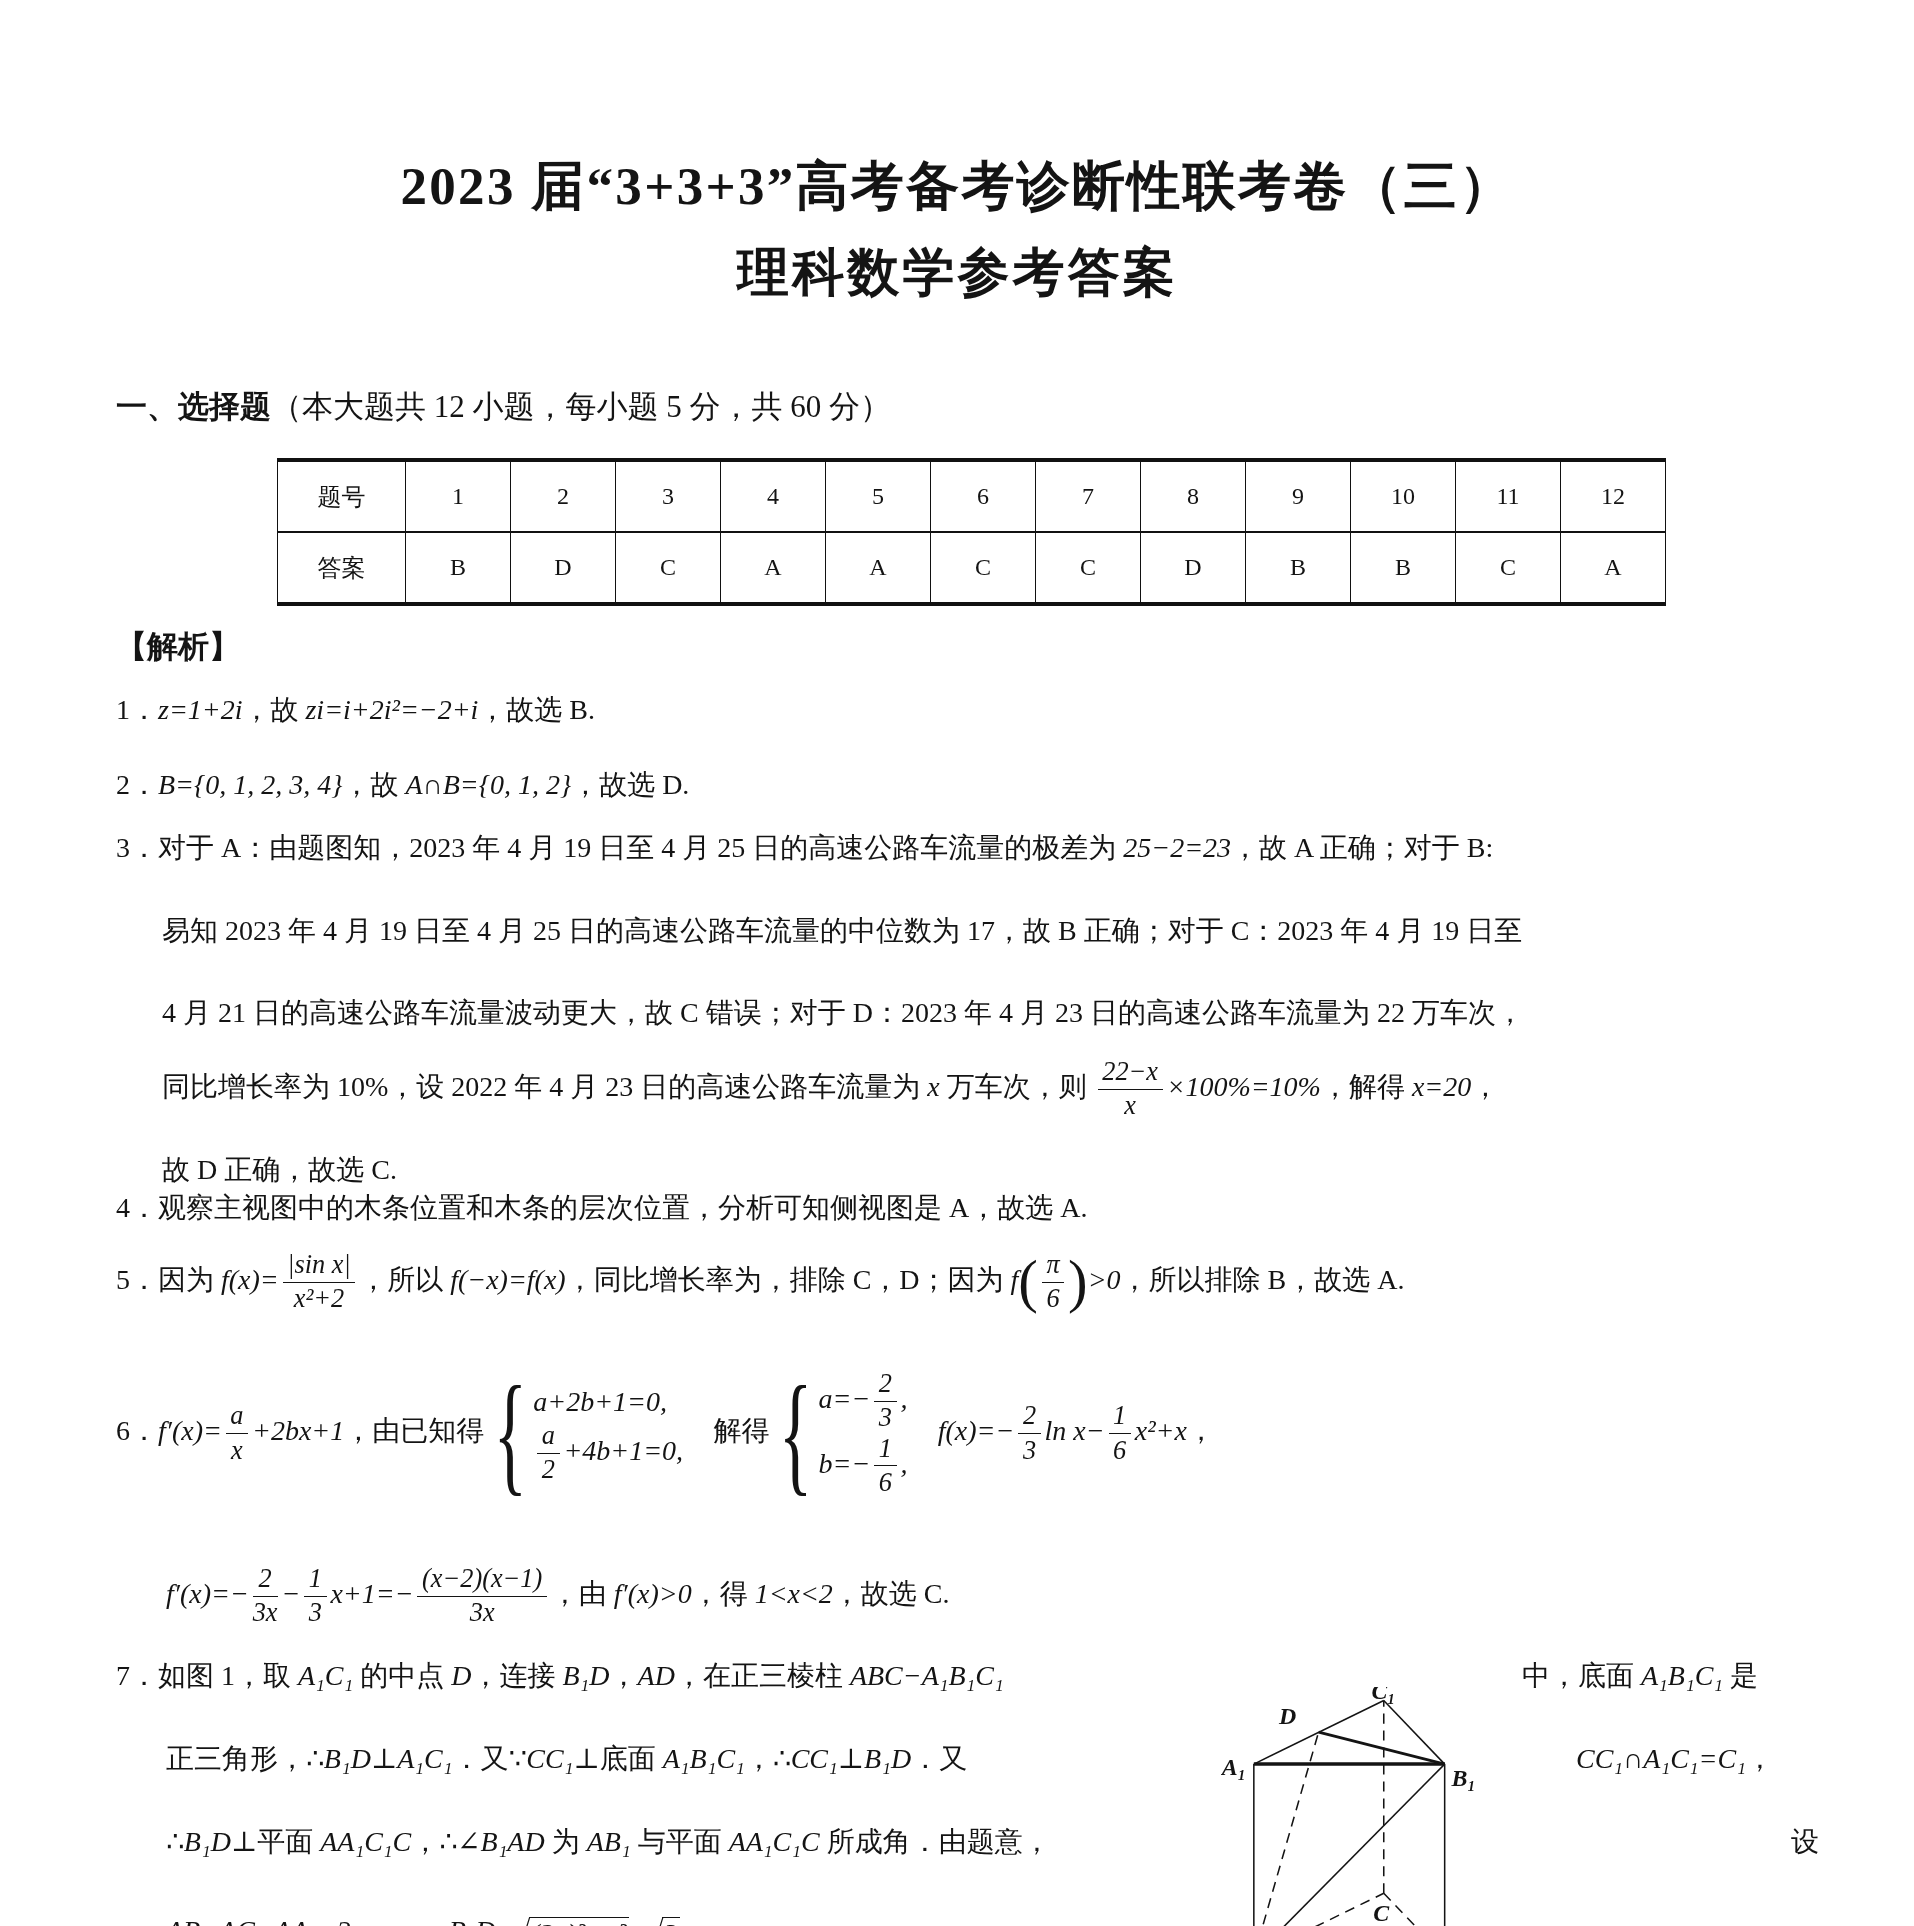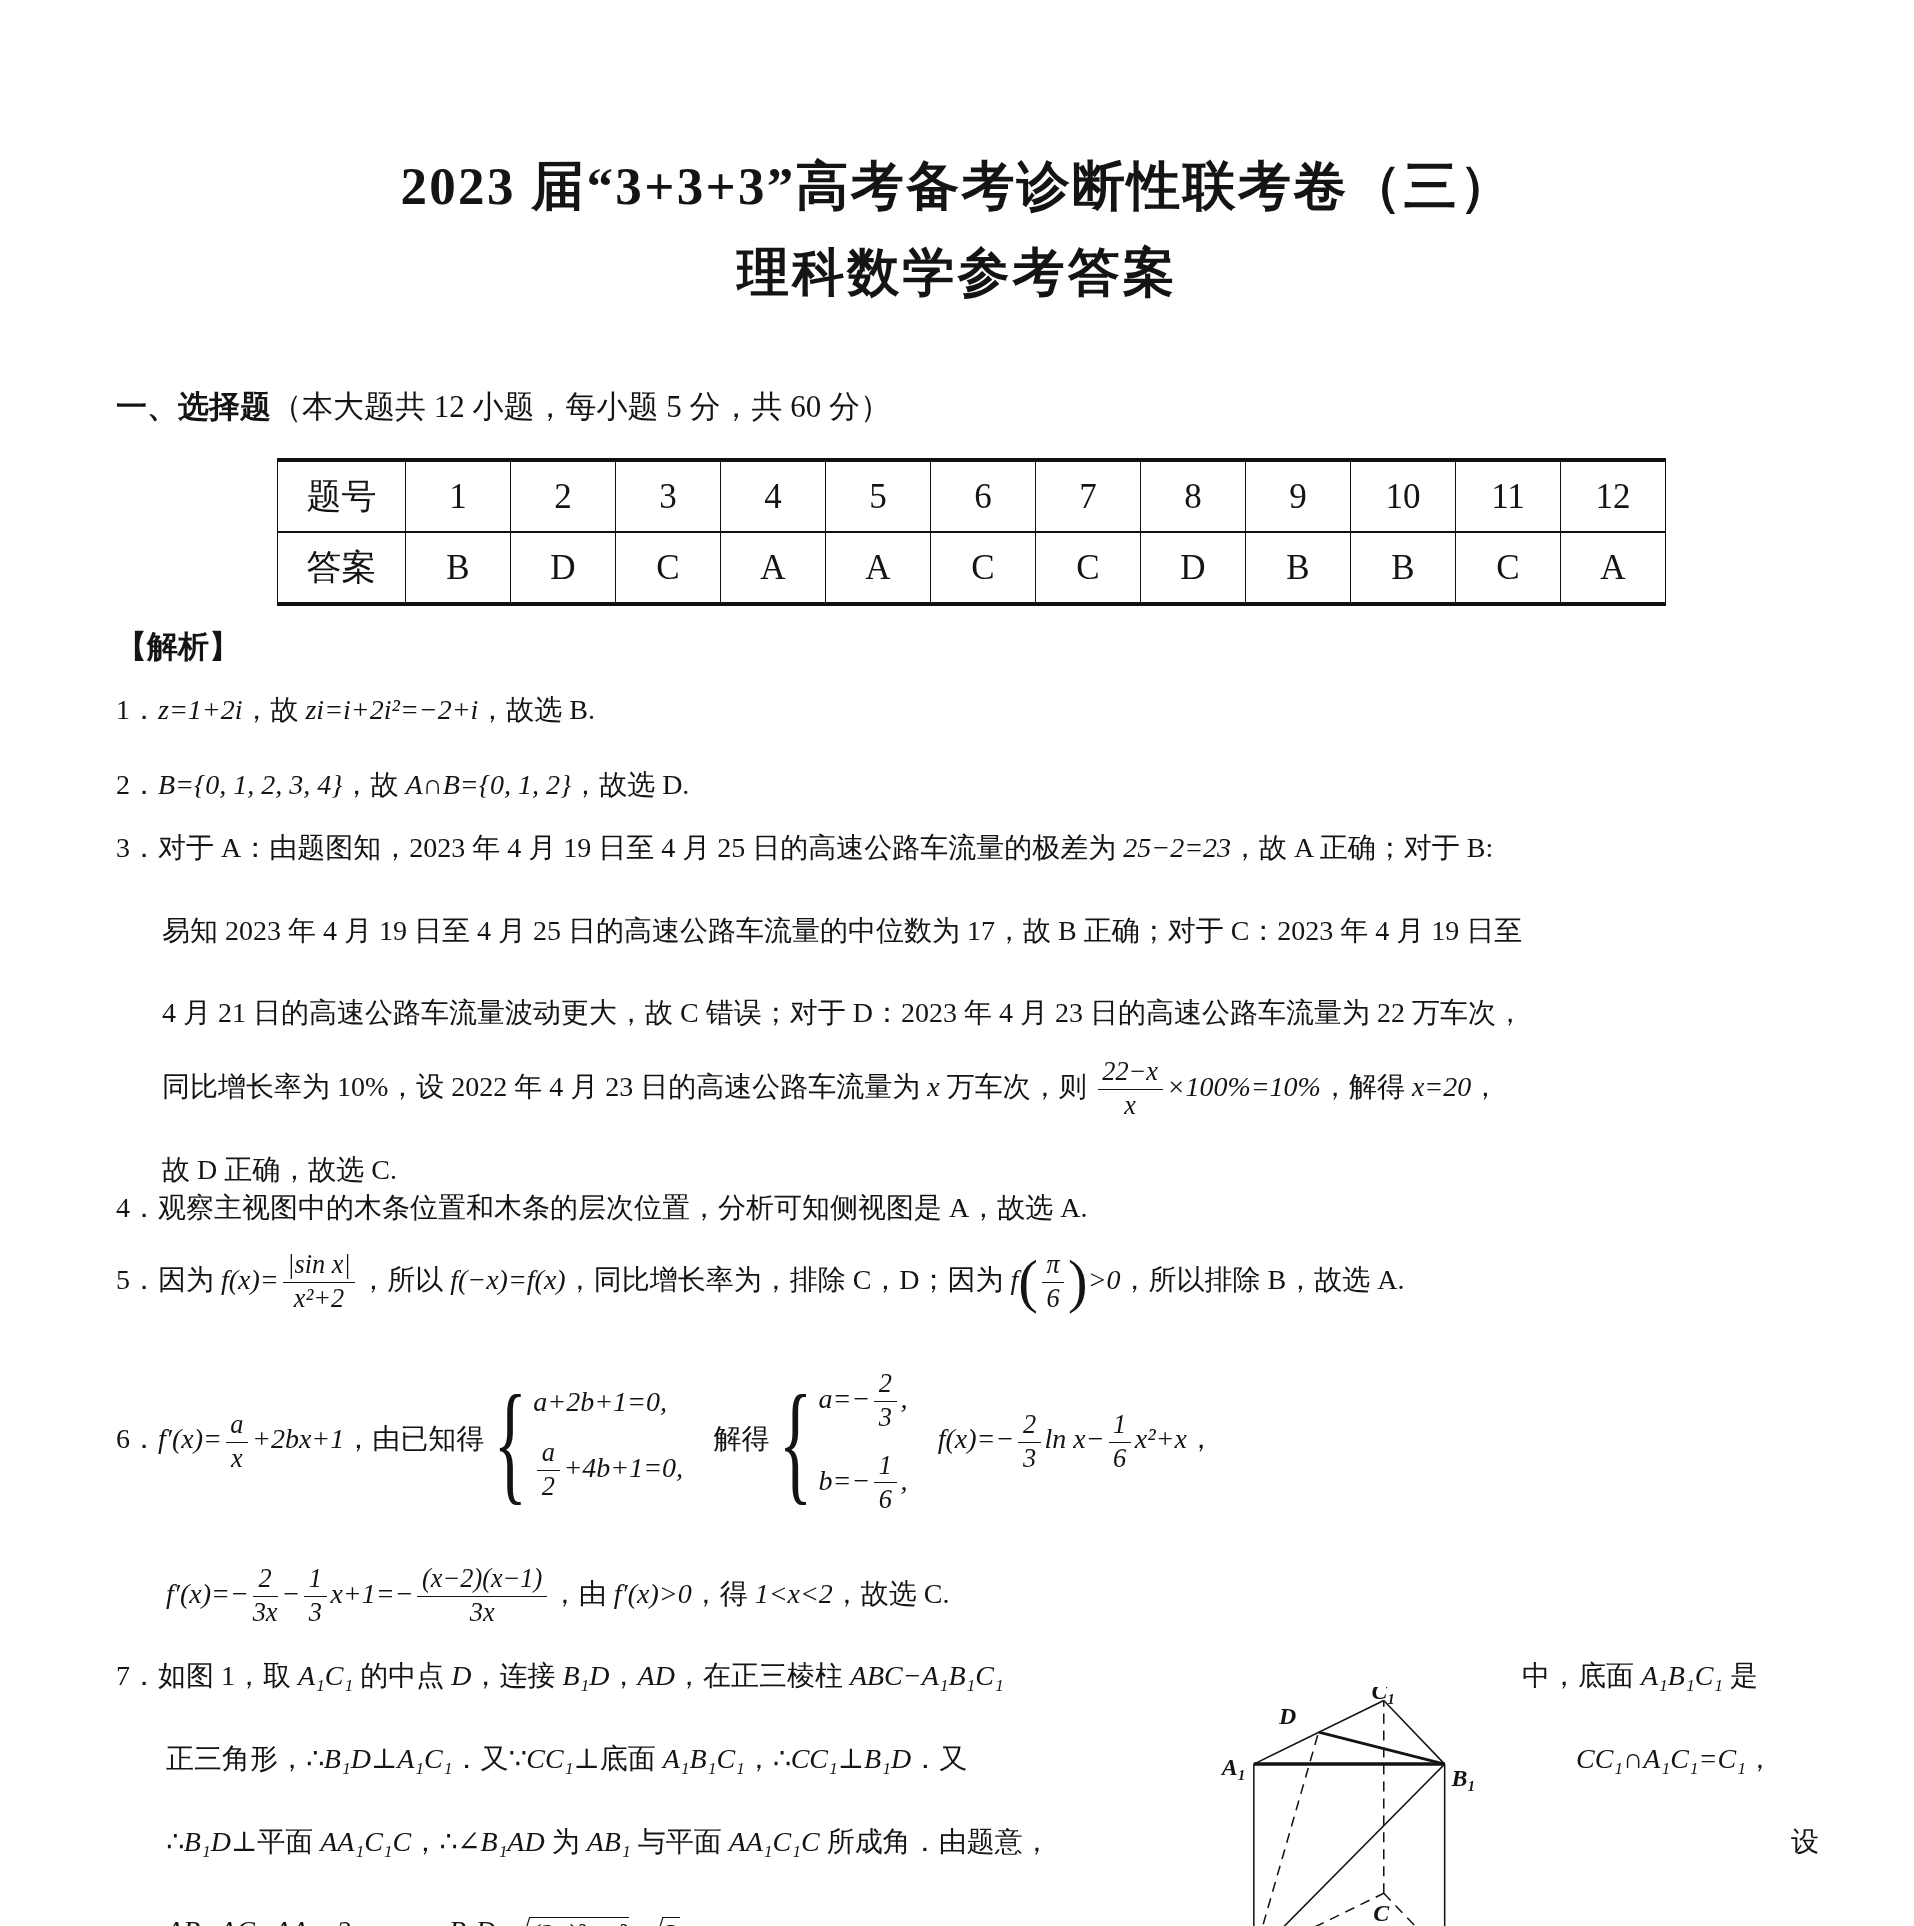--- a/index.html
+++ b/index.html
@@ -7,40 +7,40 @@
         font-family:"Liberation Serif","DejaVu Serif","DejaVu Sans",serif;overflow:hidden;}
   .title{position:absolute;top:151px;left:0;width:100%;text-align:center;
          font-size:53px;font-weight:bold;letter-spacing:2.3px;}
   .subtitle{position:absolute;top:238px;left:0;width:100%;text-align:center;
          font-size:52px;font-weight:bold;letter-spacing:3.1px;}
   .sechead{position:absolute;top:386px;left:116px;font-size:31px;white-space:nowrap;}
   .sechead .lead{font-weight:bold;font-family:"Liberation Sans","DejaVu Sans",sans-serif;}
   .anstable{position:absolute;top:458px;left:277px;border-collapse:collapse;table-layout:fixed;
          border-top:4.6px solid #111;border-bottom:4.6px solid #111;}
   .anstable td{border:1.5px solid #111;width:104px;height:69px;text-align:center;
-         font-size:35px;padding:0;}
+         font-size:24px;padding:0;}
   .anstable tr.hdr td{border-bottom:2.7px solid #111;}
   .anstable td.lab{width:127px;}
   .analysis{position:absolute;top:626px;left:116px;font-size:31px;font-weight:bold;
          font-family:"Liberation Sans","DejaVu Sans",sans-serif;}
   .ln{position:absolute;font-size:28px;line-height:1.4;white-space:nowrap;}
   .seg-t{font-style:normal;}
   .seg-m{font-style:italic;}
   .frac{display:inline-flex;flex-direction:column;vertical-align:middle;text-align:center;
         margin:0 3.9px;font-size:0.94em;line-height:1.15;font-family:Liberation Serif, serif;}
   .frac .num{border-bottom:1.9px solid #141414;padding:0 4.6px 1.5px;}
   .frac .den{padding-top:1.5px;}
   .sqrt{display:inline-flex;}
   .sqrt .rad{line-height:1;margin-right:-1.2px;font-size:1.02em;font-style:normal;}
   .sqrt .sqbody{border-top:1.9px solid #141414;line-height:1.12;padding:0 2.3px 0 1.2px;font-style:italic;}
   .bigp{font-size:2.1em;line-height:0;vertical-align:middle;font-weight:300;}
   .cases{display:inline-flex;align-items:center;vertical-align:middle;margin:0 2.3px;}
   .cases .brace{font-size:2.5em;line-height:0.9;transform:scaleY(1.9);transform-origin:50% 50%;
         margin-right:6.2px;font-style:normal;}
-  .cases .clines{display:inline-flex;flex-direction:column;row-gap:17px;text-align:left;}
+  .cases .clines{display:inline-flex;flex-direction:column;text-align:left;}
   .cases .cline{white-space:nowrap;}
   .fig{position:absolute;margin:0;text-align:center;}
   .fig svg{display:block;}
   .figlabel text{font-size:62px;font-style:italic;font-weight:bold;
         font-family:"Liberation Serif","DejaVu Serif",serif;fill:#141414;}
 </style>
 </head>
 <body>
 
 <div id="page">

